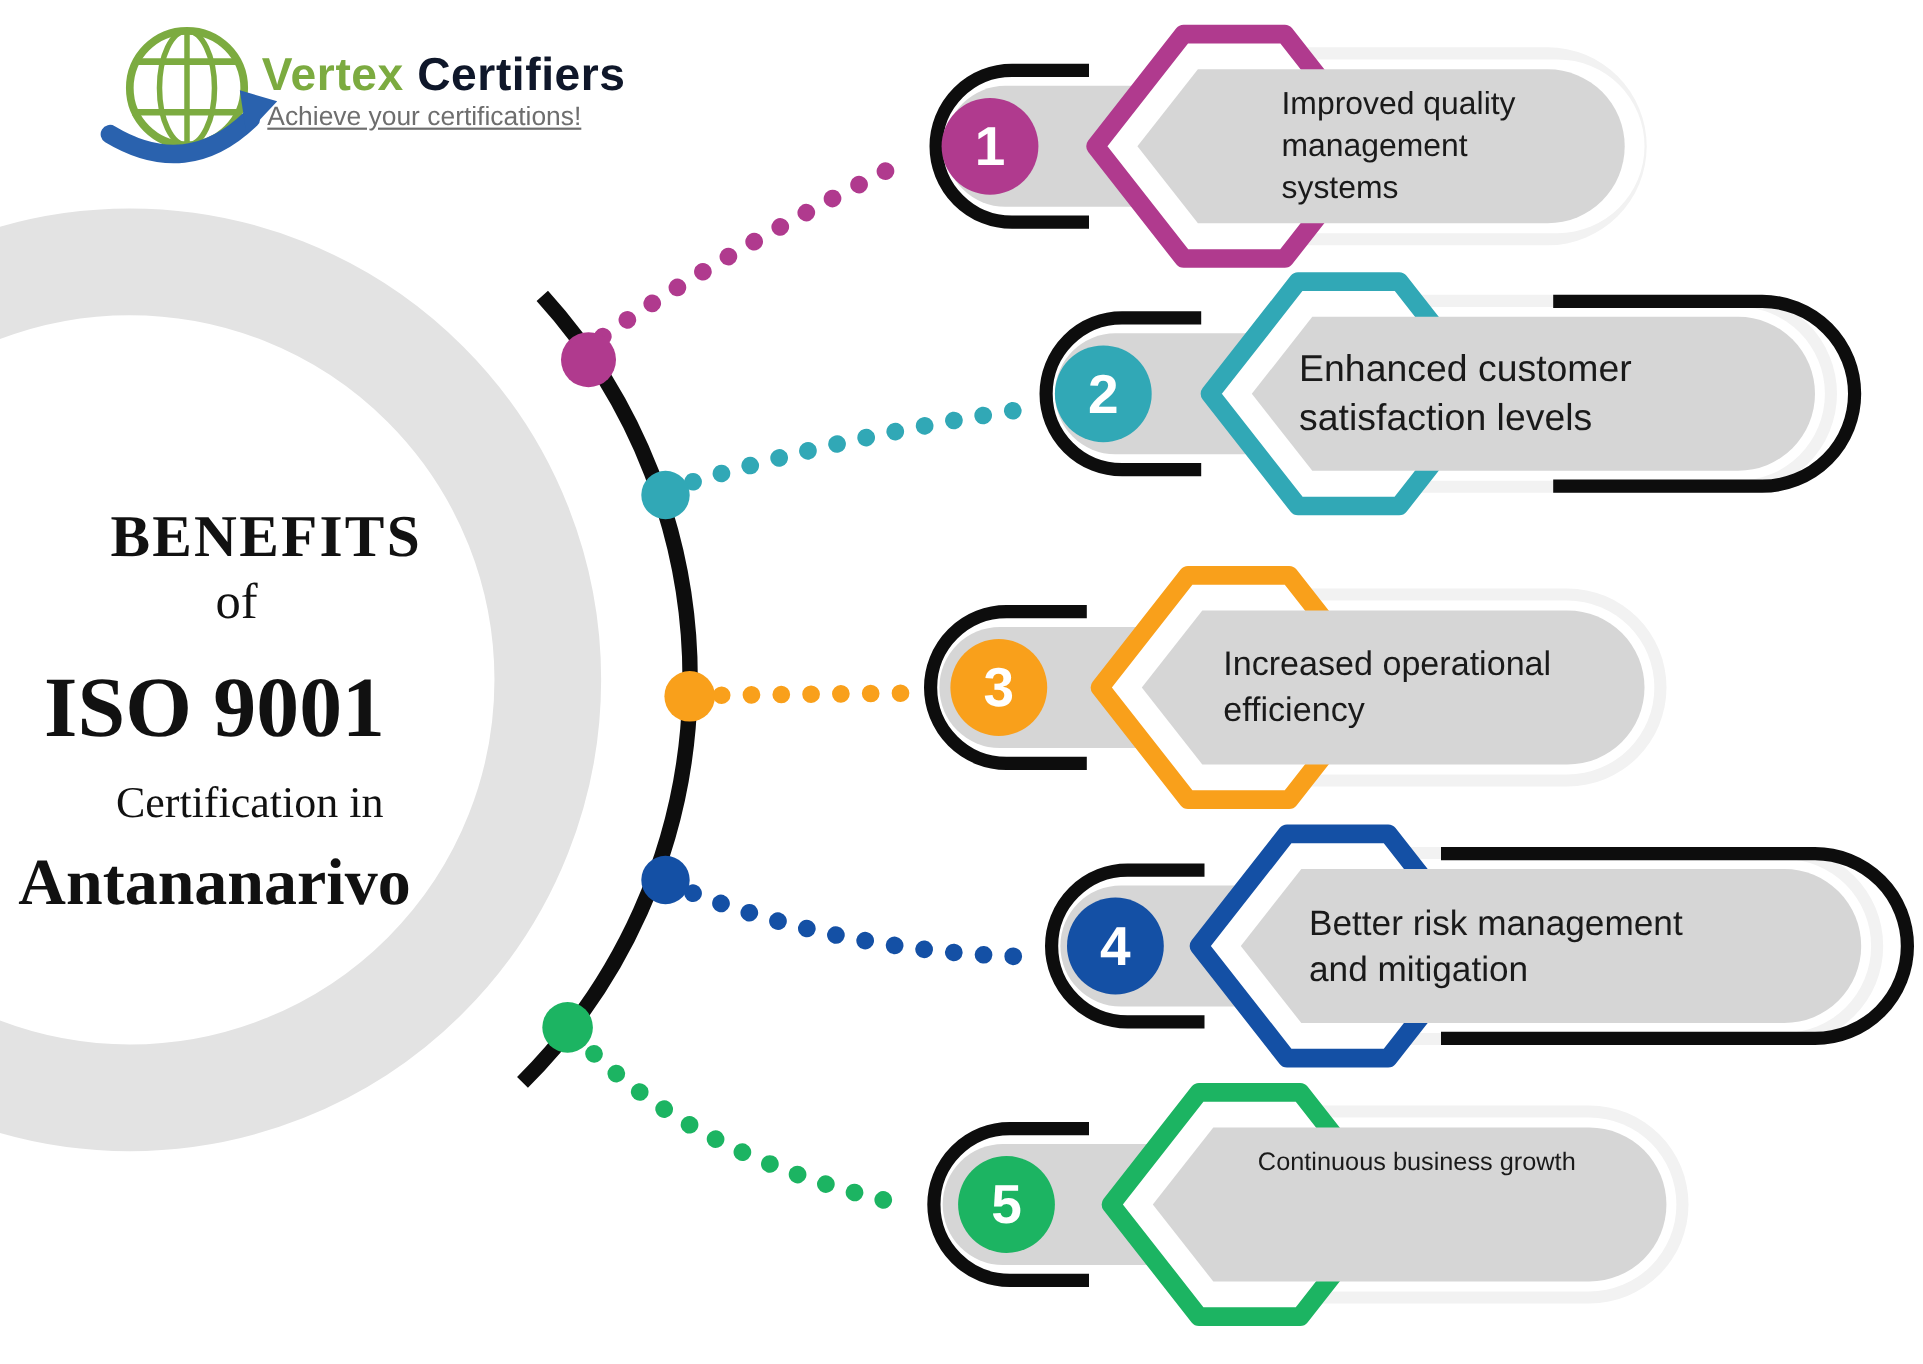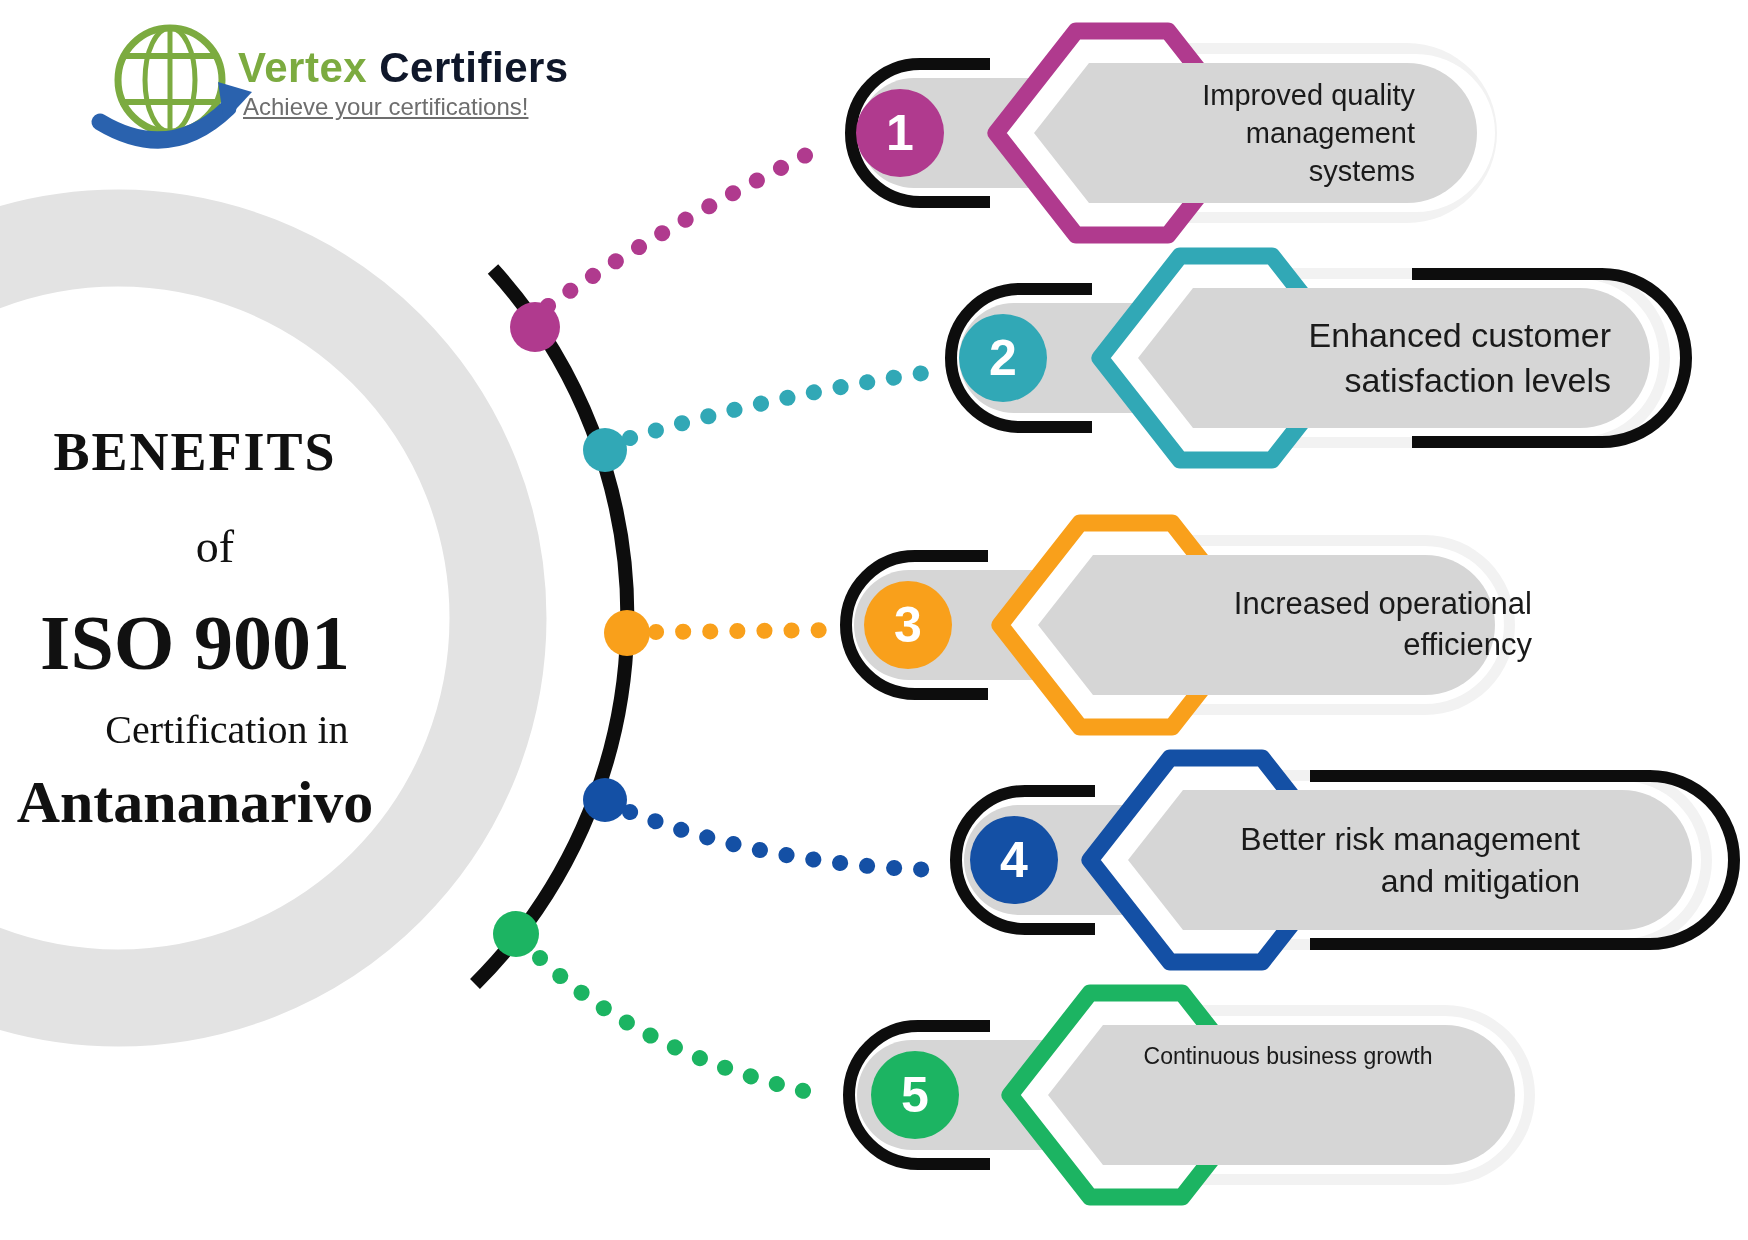--- a/index.html
+++ b/index.html
@@ -2,32 +2,32 @@
 <html><head>
 <meta charset="utf-8">
 <style>
   html,body{margin:0;padding:0;background:#ffffff;}
   .stage{position:relative;width:1748px;height:1240px;overflow:hidden;background:#fff;
          font-family:"Liberation Sans", sans-serif;}
   .bg{position:absolute;left:0;top:0;}
   .abs{position:absolute;}
   .title-line{left:0;width:390px;text-align:center;color:#111;
               font-family:"Liberation Serif", serif;}
-  .t-benefits{top:421px;font-size:54px;font-weight:bold;letter-spacing:2px;}
+  .t-benefits{top:456px;font-size:54px;font-weight:bold;letter-spacing:2px;padding-left:47px;}
   .t-of{top:520px;font-size:46px;padding-left:20px;}
   .t-iso{top:598px;font-size:78px;font-weight:bold;}
   .t-cert{top:706px;font-size:40px;padding-left:32px;}
   .t-city{top:768px;font-size:60px;font-weight:bold;}
   .brand{left:238px;top:44px;font-size:42px;font-weight:600;letter-spacing:0.5px;}
   .brand .w1{color:#7cab40;}
   .brand .w2{color:#0f172a;}
   .tagline{left:243px;top:93px;font-size:24px;color:#6e6e6e;text-decoration:underline;}
   .num{width:88px;height:88px;display:flex;align-items:center;justify-content:center;
        color:#fff;font-size:50px;font-weight:bold;}
-  .benefit-label{display:flex;align-items:center;justify-content:center;text-align:right;
+  .benefit-label{display:flex;align-items:center;justify-content:center;text-align:left;
        height:170px;color:#1a1a1a;line-height:1.32;}
   .bl-1{left:1165px;top:48px;width:250px;font-size:29px;}
   .bl-2{left:1181px;top:273px;width:430px;font-size:34px;}
   .bl-3{left:1112px;top:540px;width:420px;font-size:31px;}
   .bl-4{left:1190px;top:775px;width:390px;font-size:32px;}
   .bl-5{left:1088px;top:971px;width:400px;font-size:23px;}
 </style>
 </head>
 <body>
 

